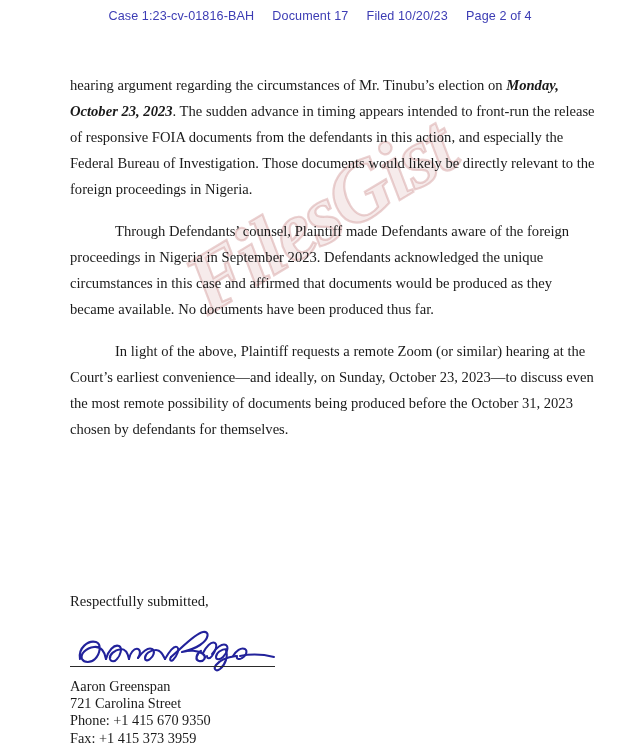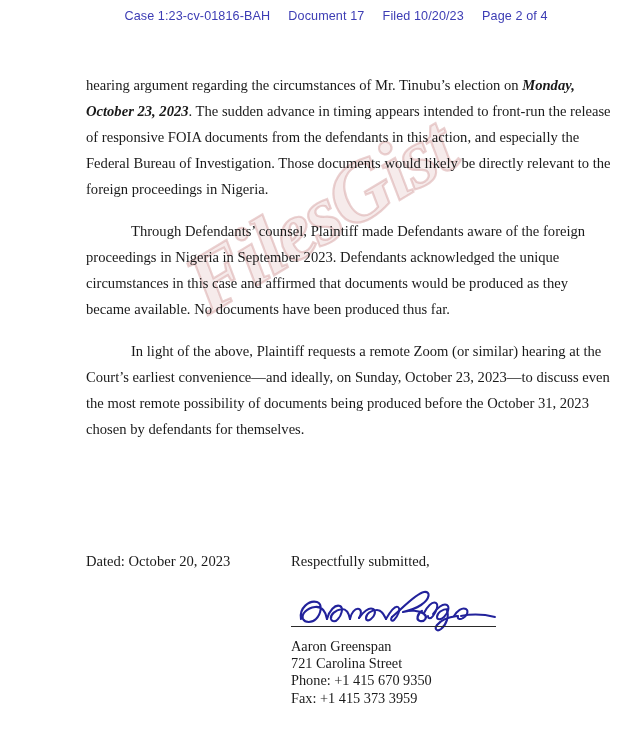--- a/index.html
+++ b/index.html
@@ -54,21 +54,21 @@
     white-space: nowrap;
     color: transparent;
     -webkit-text-stroke: 2.2px rgba(206, 142, 142, 0.40);
     text-shadow: 0 0 1px rgba(206,142,142,0.18);
     letter-spacing: -2px;
   }
 
   
   .doc {
     position: absolute;
-    left: 16px;
+    left: 0;
     top: 0;
     width: 540px;
     height: 751px;
     z-index: 2;
   }
   .body-text {
     position: absolute;
     left: 70px;
     top: 72px;
     width: 526px;
@@ -99,21 +99,21 @@
     width: 205px;
     font-size: 14.6px;
     line-height: 20px;
     flex: 0 0 205px;
   }
   .sig-right {
     flex: 1 1 auto;
     font-size: 14.6px;
     line-height: 20px;
   }
-  .sig-respect { margin-bottom: 0; }
+  .sig-respect { margin-bottom: 0; margin-top: 40px; }
 
   .sig-mark-wrap {
     position: relative;
     height: 40px;
     width: 250px;
     margin-top: 19px;
   }
   .sig-svg {
     position: absolute;
     left: 0;
@@ -155,21 +155,20 @@
   </div>
 
   <div class="body-text" id="body-text">
       <p class="para"><span>hearing argument regarding the circumstances of Mr. Tinubu’s election on </span><span class="bi">Monday, October 23, 2023</span><span>.  The sudden advance in timing appears intended to front-run the release of responsive FOIA documents from the defendants in this action, and especially the Federal Bureau of Investigation.  Those documents would likely be directly relevant to the foreign proceedings in Nigeria.</span></p>
       <p class="para indent"><span>Through Defendants’ counsel, Plaintiff made Defendants aware of the foreign proceedings in Nigeria in September 2023.  Defendants acknowledged the unique circumstances in this case and affirmed that documents would be produced as they became available.  No documents have been produced thus far.</span></p>
       <p class="para indent"><span>In light of the above, Plaintiff requests a remote Zoom (or similar) hearing at the Court’s earliest convenience—and ideally, on Sunday, October 23, 2023—to discuss even the most remote possibility of documents being produced before the October 31, 2023 chosen by defendants for themselves.</span></p>
     </div>
 
   <div class="sig-area">
     <div class="sig-row">
-      <div class="sig-dated">Dated: October 20, 2023</div>
       <div class="sig-right">
         <div class="sig-respect">Respectfully submitted,</div>
 
         <div class="sig-mark-wrap">
           <svg class="sig-svg" width="215" height="46" viewBox="0 0 215 46">
             <g fill="none" stroke="#22229b" stroke-linecap="round" stroke-linejoin="round">
               <path d="M10 33 C 8 22, 18 14, 26 16 C 32 18, 30 28, 25 33 C 21 37, 14 37, 12 33 C 10 28, 16 22, 24 21 C 31 20, 35 26, 36 33" stroke-width="2.1"></path>
               <path d="M36 33 C 38 25, 44 18, 49 20 C 53 22, 50 30, 47 33 C 45 36, 41 36, 40 33 C 39 29, 44 24, 51 23 C 56 23, 58 28, 59 33" stroke-width="2.1"></path>
               <path d="M59 33 C 60 27, 64 22, 68 23 C 71 24, 70 29, 68 32" stroke-width="2"></path>
               <path d="M68 32 C 72 26, 78 21, 82 23 C 86 25, 83 31, 80 33 C 78 35, 75 35, 75 32 C 75 28, 80 24, 86 24 C 91 24, 93 29, 95 33" stroke-width="2.1"></path>

